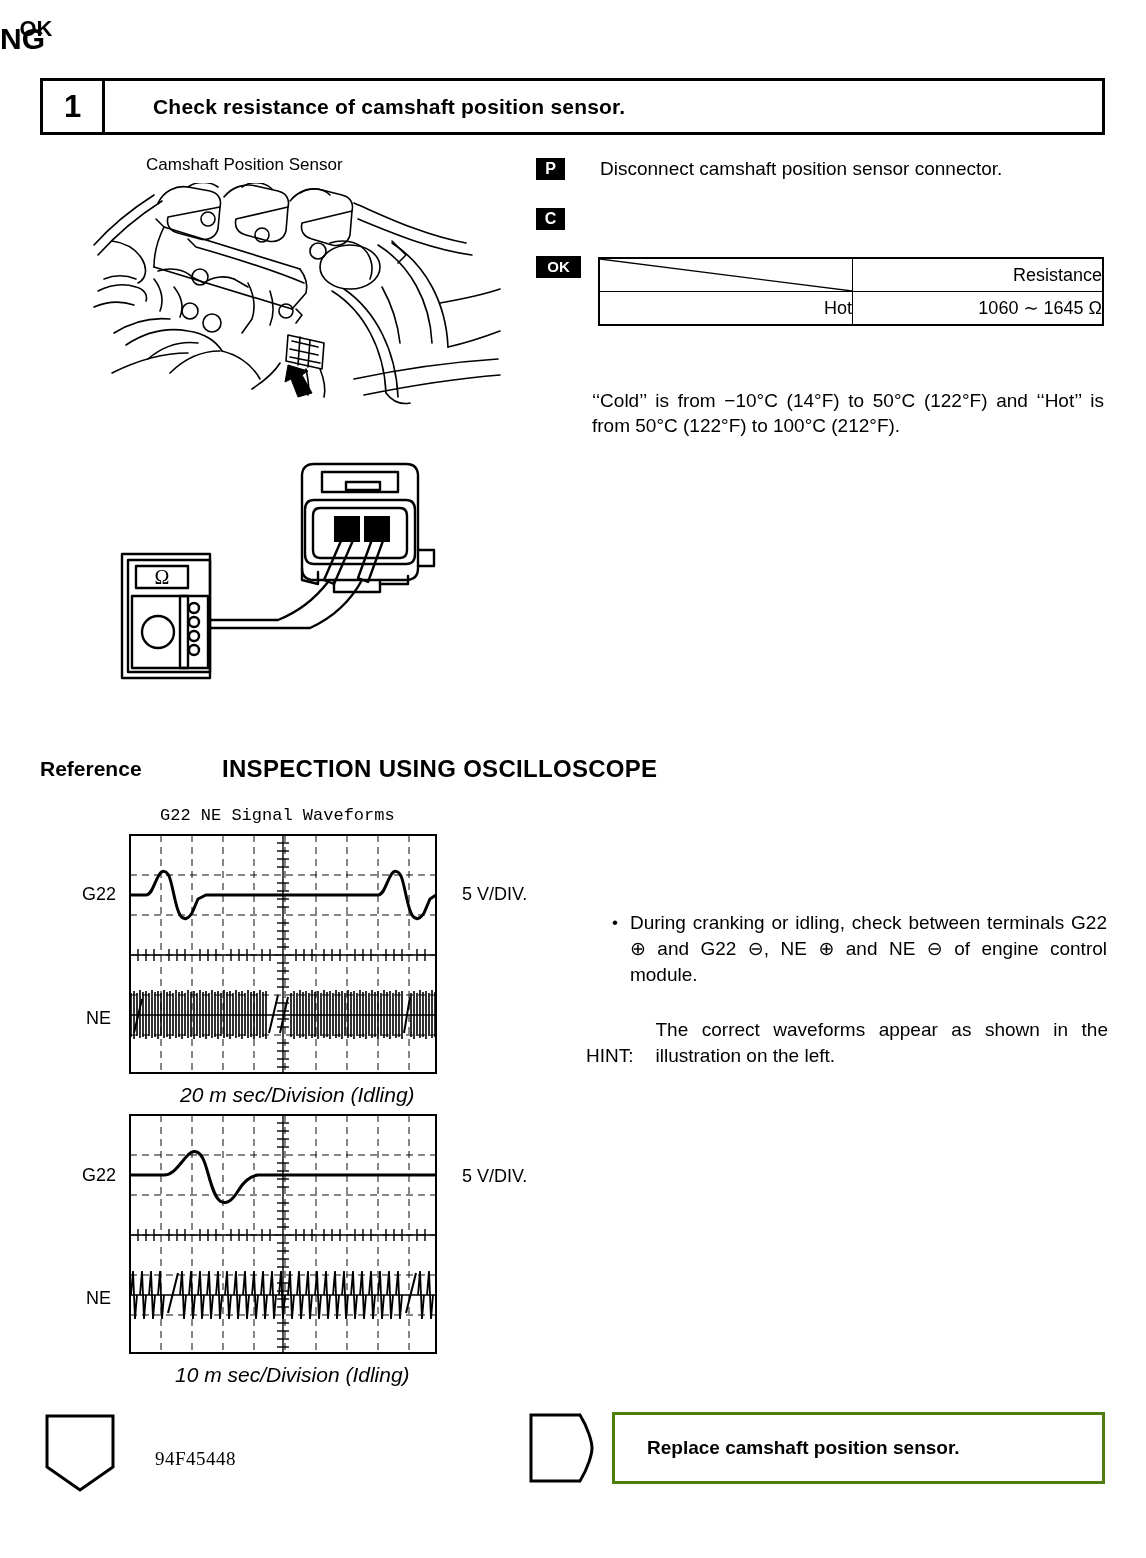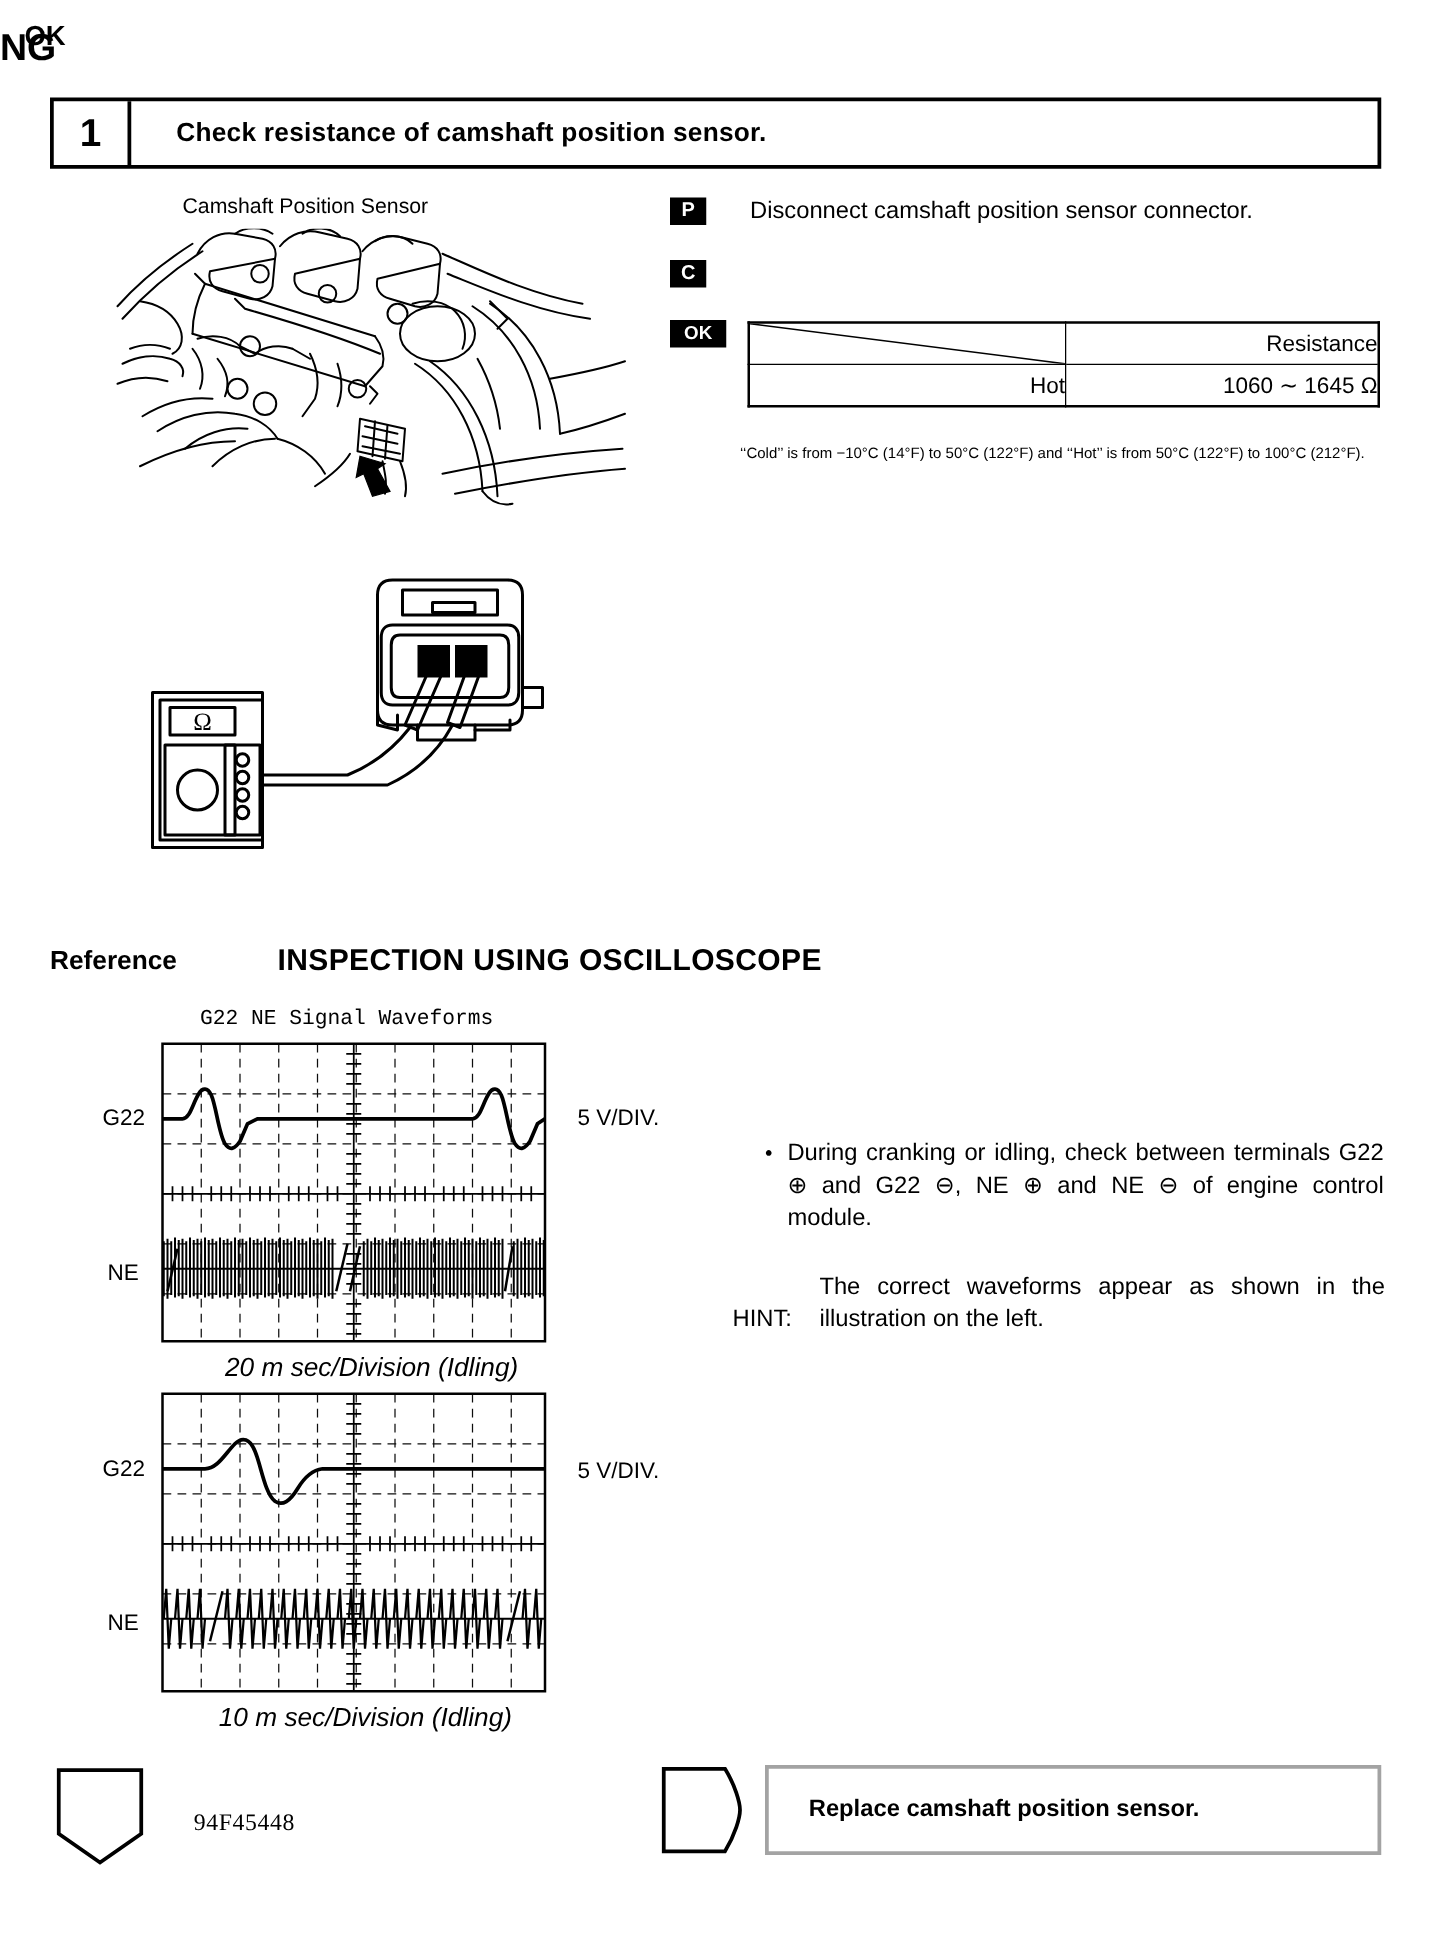--- a/index.html
+++ b/index.html
@@ -35,21 +35,21 @@
     align-items: center;
     justify-content: center;
     font-size: 31px;
     font-weight: bold;
     box-sizing: border-box;
   }
   .step-title {
     flex: 1;
     display: flex;
     align-items: center;
-    padding-left: 36px;
+    padding-left: 48px;
     font-size: 21px;
     font-weight: bold;
     letter-spacing: 0.2px;
   }
 
   
   .illus-label {
     position: absolute;
     left: 146px;
     top: 155px;
@@ -129,23 +129,23 @@
   }
   .corner-cell svg {
     position: absolute;
     left: 0; top: 0;
     width: 100%; height: 100%;
   }
 
   .temp-note {
     position: absolute;
     left: 592px;
-    top: 350px;
+    top: 388px;
     width: 512px;
-    font-size: 12px;
+    font-size: 19px;
     line-height: 25px;
     text-align: justify;
   }
 
   
   .ref-label {
     position: absolute;
     left: 40px;
     top: 757px;
     font-size: 21px;
@@ -278,21 +278,21 @@
     text-align: left;
     font-size: 30px;
     font-weight: bold;
   }
   .ng-box {
     position: absolute;
     left: 612px;
     top: 1412px;
     width: 493px;
     height: 72px;
-    border: 3px solid #a3a3a3;
+    border: 3px solid #4d7c0f;
     box-sizing: border-box;
     display: flex;
     align-items: center;
     padding-left: 32px;
     font-size: 19px;
     font-weight: bold;
   }
 </style>
 </head>
 <body>

